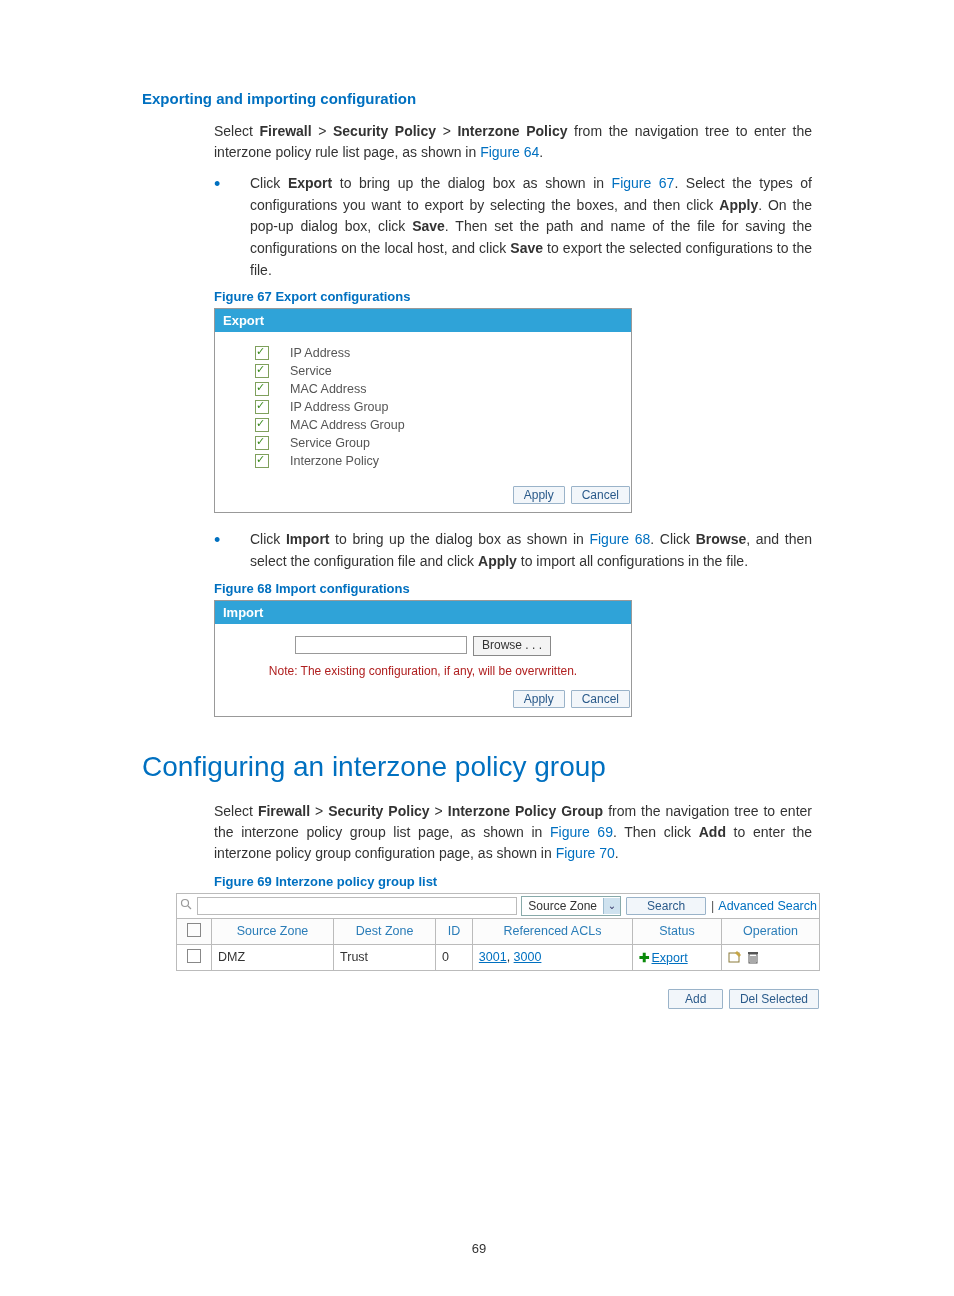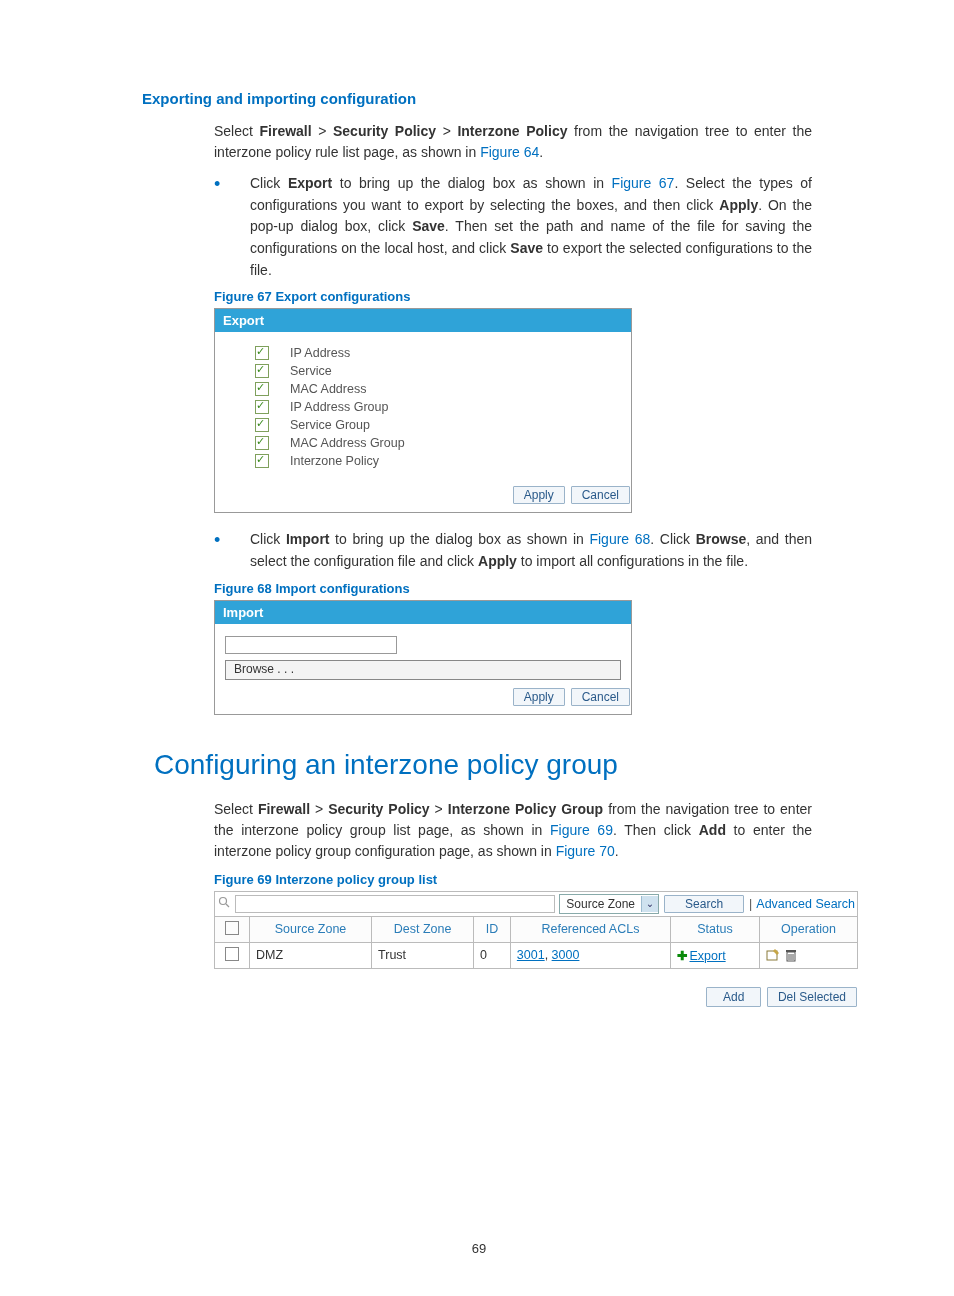--- a/index.html
+++ b/index.html
@@ -111,21 +111,20 @@
     font-size: 12px;
     padding: 1px 10px;
     margin: 0 1px;
     border-radius: 1px;
   }
   .browse-row {
     display: flex;
     justify-content: center;
     gap: 6px;
     padding: 4px 0 2px 0;
-    flex-direction: column;
   }
   .file-input {
     width: 170px;
     height: 16px;
     border: 1px solid #999;
     background: #fff;
   }
   .browse-btn {
     border: 1px solid #888;
     background: #f4f4f4;
@@ -138,24 +137,24 @@
     color: #b02020;
     font-size: 12px;
     text-align: center;
     padding: 6px 4px;
   }
   .h1 {
     font-family: Arial, Helvetica, sans-serif;
     font-weight: normal;
     font-size: 28px;
     color: #0070c0;
-    margin: 34px 0 18px 12px;
+    margin: 34px 0 18px 0;
   }
   .fig69-wrap {
-    margin-left: 72px;
+    margin-left: 34px;
     width: 644px;
     font-size: 12.5px;
   }
   .search-row {
     display: flex;
     align-items: center;
     border: 1px solid #bbb;
     padding: 2px;
     gap: 4px;
     background:#fff;
@@ -264,25 +263,25 @@
       <div class="cb-row">
           <div class="cb"></div>
           <span>MAC Address</span>
         </div>
       <div class="cb-row">
           <div class="cb"></div>
           <span>IP Address Group</span>
         </div>
       <div class="cb-row">
           <div class="cb"></div>
+          <span>MAC Address Group</span>
+        </div>
+      <div class="cb-row">
+          <div class="cb"></div>
           <span>Service Group</span>
-        </div>
-      <div class="cb-row">
-          <div class="cb"></div>
-          <span>MAC Address Group</span>
         </div>
       <div class="cb-row">
           <div class="cb"></div>
           <span>Interzone Policy</span>
         </div>
     </div>
     <div class="btn-row">
       <span class="btn">Apply</span>
       <span class="btn">Cancel</span>
     </div>
@@ -297,20 +296,21 @@
 
   <div class="fig-caption">Figure 68 Import configurations</div>
 
   <div class="fig-box fig68">
     <div class="panel-title">Import</div>
     <div style="padding:8px 10px 0 10px;">
       <div class="browse-row">
         <div class="file-input"></div>
         <div class="browse-btn">Browse . . .</div>
       </div>
+      <div class="note-red">Note: The existing configuration, if any, will be overwritten.</div>
     </div>
     <div class="btn-row">
       <span class="btn">Apply</span>
       <span class="btn">Cancel</span>
     </div>
   </div>
 
   <div class="h1">Configuring an interzone policy group</div>
 
   <div class="body-indent para">

